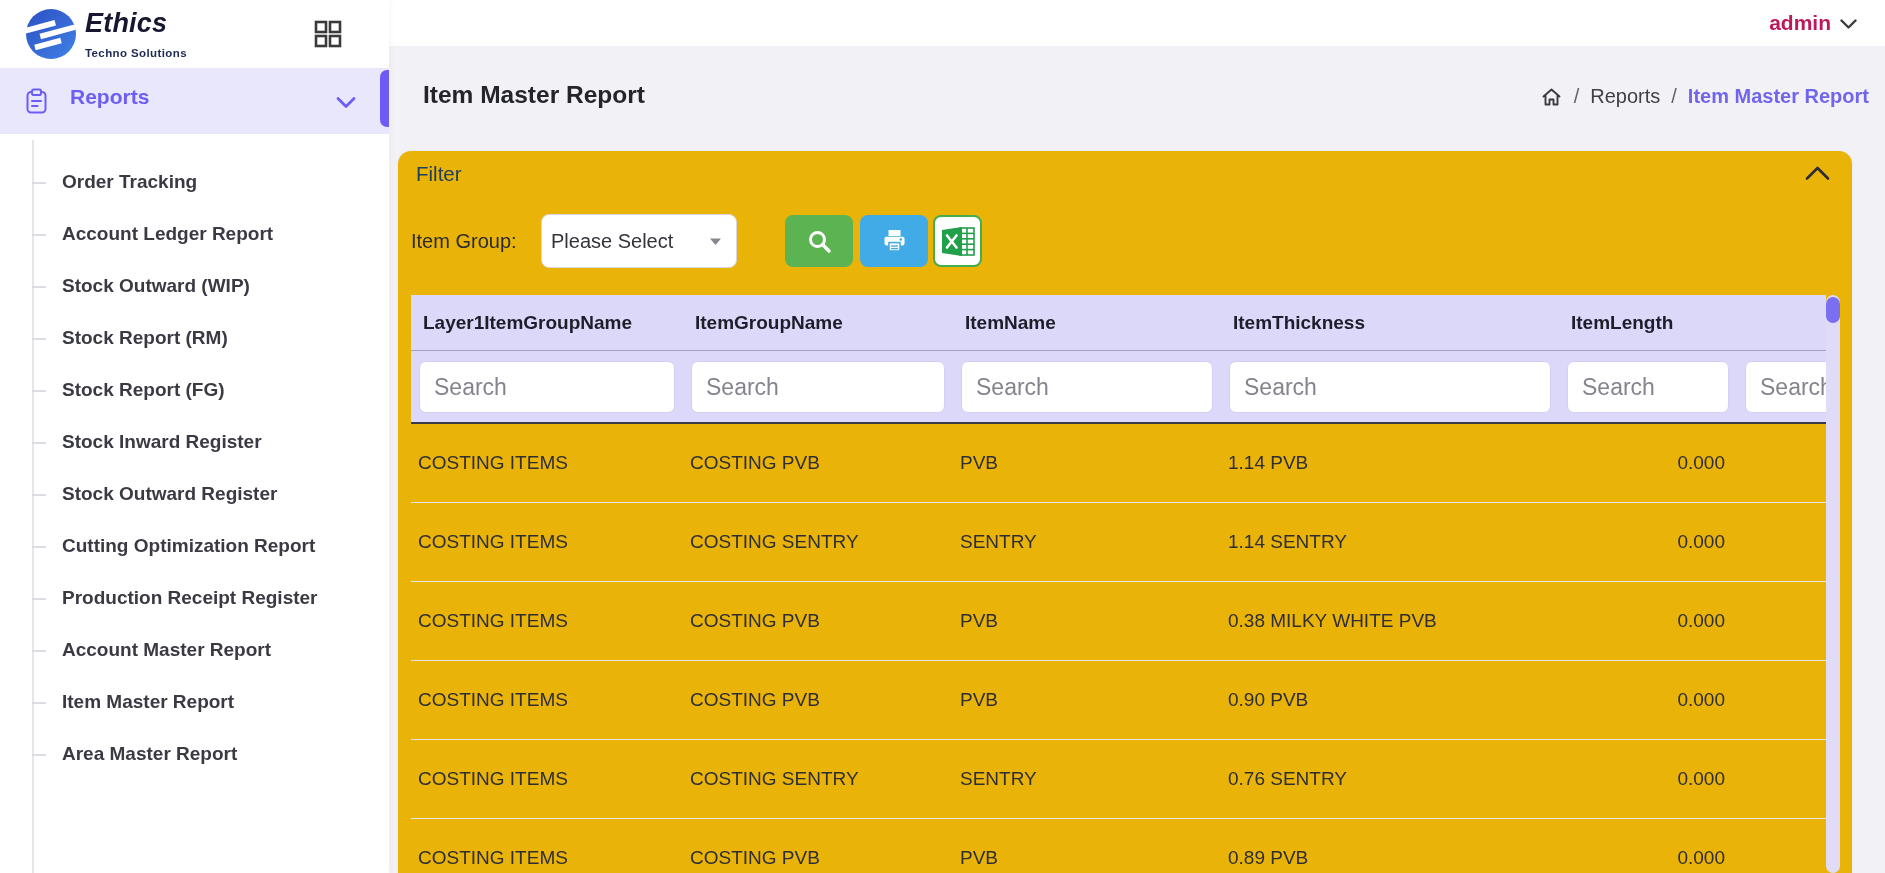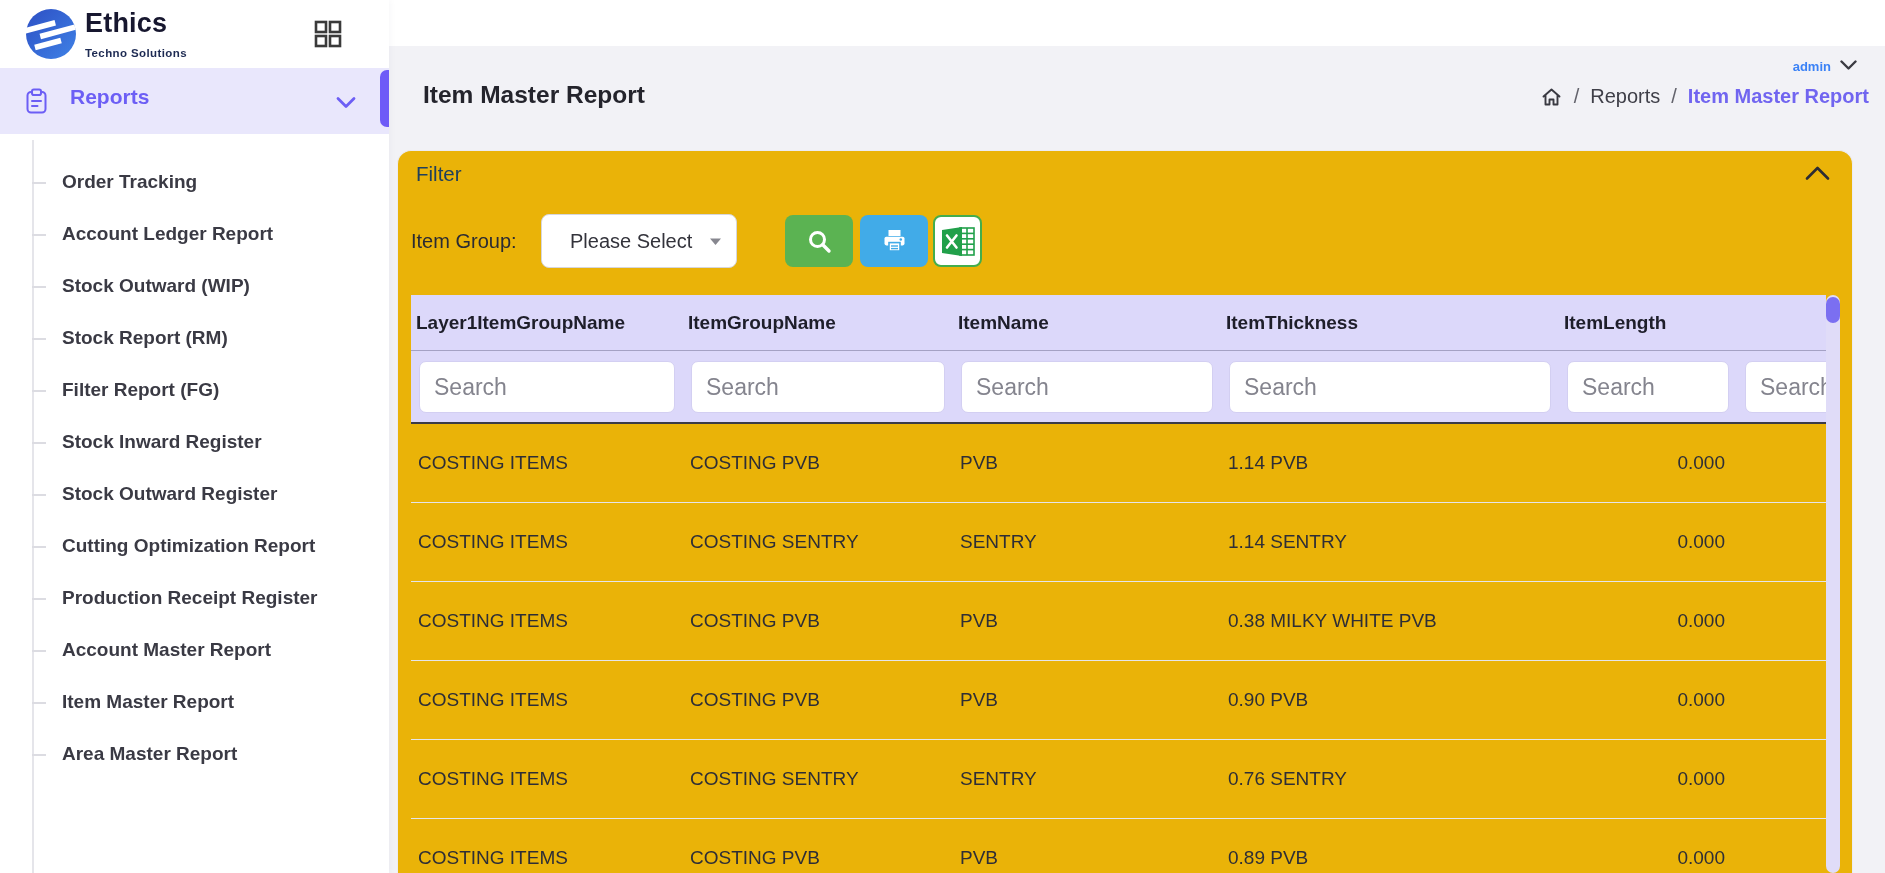--- a/index.html
+++ b/index.html
@@ -6,28 +6,28 @@
   html,body { width:1885px; height:873px; overflow:hidden; }
   body {
     font-family: "Liberation Sans", sans-serif;
     background:#f2f2f6;
     position:relative;
     color:#2b2b33;
   }
   
   .topbar { position:absolute; left:0; top:0; width:1885px; height:46px; background:#ffffff; }
   .admin-menu { position:absolute; right:28px; top:0; height:46px; display:flex; align-items:center; gap:9px;
-    font-size:13px; font-weight:600; color:#3b82f6; cursor:pointer;margin-top:43px; }
+    font-size:21px; font-weight:600; color:#be185d; cursor:pointer; }
   
   .sidebar { position:absolute; left:0; top:0; width:389px; height:873px; background:#ffffff; z-index:5;
     box-shadow:0 0 8px rgba(40,40,80,.05); }
   .logo-row { position:relative; height:68px; background:#fff; }
   .logo-mark { position:absolute; left:25px; top:8px; }
   .brand-text { position:absolute; left:85px; top:9px; }
-  .brand-name { font-size:27px; font-weight:800; color:#17172f; letter-spacing:.2px; line-height:28px;}
+  .brand-name { font-size:27px; font-weight:800; color:#17172f; letter-spacing:.2px; line-height:28px;font-style:italic;}
   .brand-tagline { font-size:11.5px; font-weight:700; color:#1d2a52; letter-spacing:.4px; margin-top:10px;}
   .grid-toggle { position:absolute; left:314px; top:20px; width:28px; height:28px; cursor:pointer; }
   .reports-item { position:absolute; left:0; top:68px; width:389px; height:66px; background:#e9e7fc; cursor:pointer; }
   .reports-item .rpt-icon { position:absolute; left:25px; top:20px; }
   .reports-item .rpt-label { position:absolute; left:70px; top:17px; font-size:21px; font-weight:700; color:#6c5ef5; }
   .reports-item .rpt-chevron { position:absolute; left:336px; top:27px; }
   .active-indicator { position:absolute; right:0; top:2px; width:9px; height:57px; background:#6e5bf7; border-radius:7px 0 0 7px; }
   .menu { position:absolute; left:0; top:140px; bottom:0; right:0; }
   .menu .tree-line { position:absolute; left:32px; top:0; bottom:0; width:2px; background:#e5e5ea; }
   .menu ul { list-style:none; padding:16px 0 0 62px; }
@@ -42,31 +42,31 @@
   .crumb-reports { color:#3f3f48; cursor:pointer; }
   .crumb-active { color:#7165f0; font-weight:600; }
   
   .card { position:absolute; left:397px; top:150px; width:1456px; height:723px; background:#eab308;
     border:1px solid #ececf2; border-bottom:none; border-radius:14px 14px 0 0; }
   .filter-title { position:absolute; left:18px; top:11px; font-size:20.5px; font-weight:500; color:#20405c; }
   .collapse-btn { position:absolute; right:22px; top:15px; cursor:pointer; }
   .filter-row { position:absolute; left:13px; top:63px; height:54px; display:flex; align-items:center; }
   .ig-label { width:120px; font-size:20px; color:#2b2b33; }
   .ig-select { margin-left:10px; width:196px; height:54px; border:1px solid #d6d6dc; border-radius:8px;
-    background:#fff; display:flex; align-items:center; justify-content:space-between; padding:0 14px 0 28px;
+    background:#fff; display:flex; align-items:center; justify-content:space-between; padding:0 14px 0 9px;
     font-size:20px; color:#33333b; cursor:pointer; }
   .btn { height:52px; border-radius:8px; border:none; display:flex; align-items:center; justify-content:center; cursor:pointer; }
   .btn-search { margin-left:48px; width:68px; background:#5bb352; }
   .btn-print { margin-left:7px; width:68px; background:#41abe8; }
   .btn-excel { margin-left:5px; width:49px; background:#ffffff; border:2px solid #44ad4c; }
   
   .table-wrap { position:absolute; left:13px; top:144px; width:1415px; height:579px; overflow:hidden; }
   .grid-row { display:grid; grid-template-columns:272px 270px 268px 338px 178px 240px; width:1566px; }
   .thead { background:#dcd8fa; height:56px; border-bottom:1px solid #a4a1c4; }
-  .thead .th { display:flex; align-items:center; padding-left:5px; font-size:19px; font-weight:700; color:#1e1e2a; }
+  .thead .th { display:flex; align-items:center; padding-left:12px; font-size:19px; font-weight:700; color:#1e1e2a; }
   .search-band { background:#dcd8fa; height:73px; border-bottom:2px solid #3b3b47; }
   .search-band .sc { padding:10px 8px; }
   .search-band input { width:100%; height:52px; border:1px solid #d3cff2; border-radius:7px; background:#fff;
     padding:0 14px; font-size:23px; font-family:"Liberation Sans", sans-serif; color:#33333b; }
   .search-band input::placeholder { color:#84848e; }
   .trow { height:79px; border-bottom:1px solid #e5e5ea; }
   .trow .td { display:flex; align-items:center; padding-left:7px; font-size:19px; color:#2e2e36; }
   .trow .td.num { justify-content:flex-end; padding-right:12px; }
   
   .vscroll { position:absolute; left:1428px; top:144px; width:14px; height:578px; background:#e0dcf8; border-radius:7px; }
@@ -149,21 +149,21 @@
     <span class="active-indicator"></span>
   </div>
 
   <div class="menu">
     <div class="tree-line"></div>
     <ul>
       <li>Order Tracking</li>
       <li>Account Ledger Report</li>
       <li>Stock Outward (WIP)</li>
       <li>Stock Report (RM)</li>
-      <li>Filter Report (FG)</li>
+      <li>Stock Report (FG)</li>
       <li>Stock Inward Register</li>
       <li>Stock Outward Register</li>
       <li>Cutting Optimization Report</li>
       <li>Production Receipt Register</li>
       <li>Account Master Report</li>
       <li>Item Master Report</li>
       <li>Area Master Report</li>
     </ul>
   </div>
 </div>

